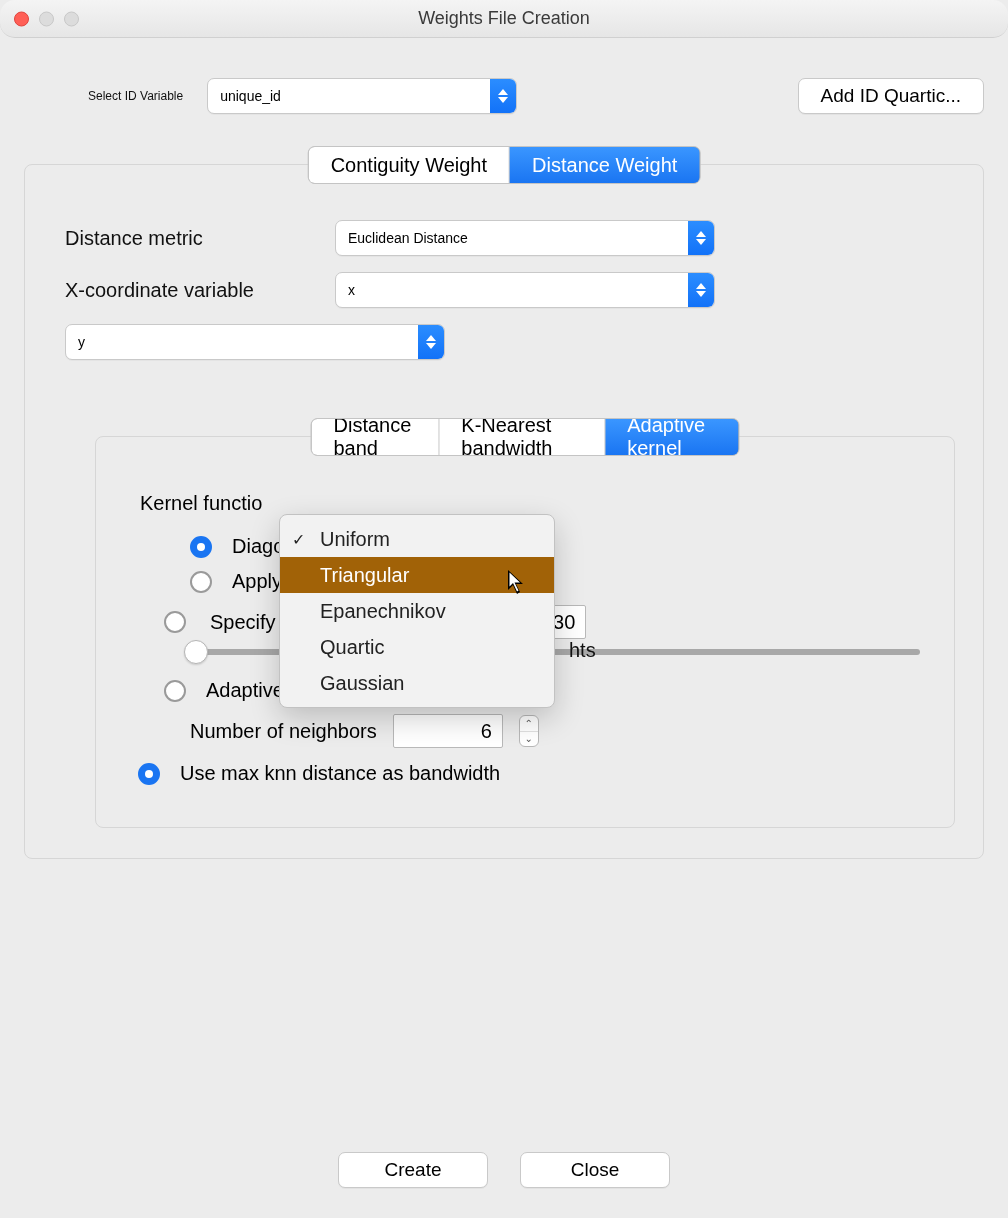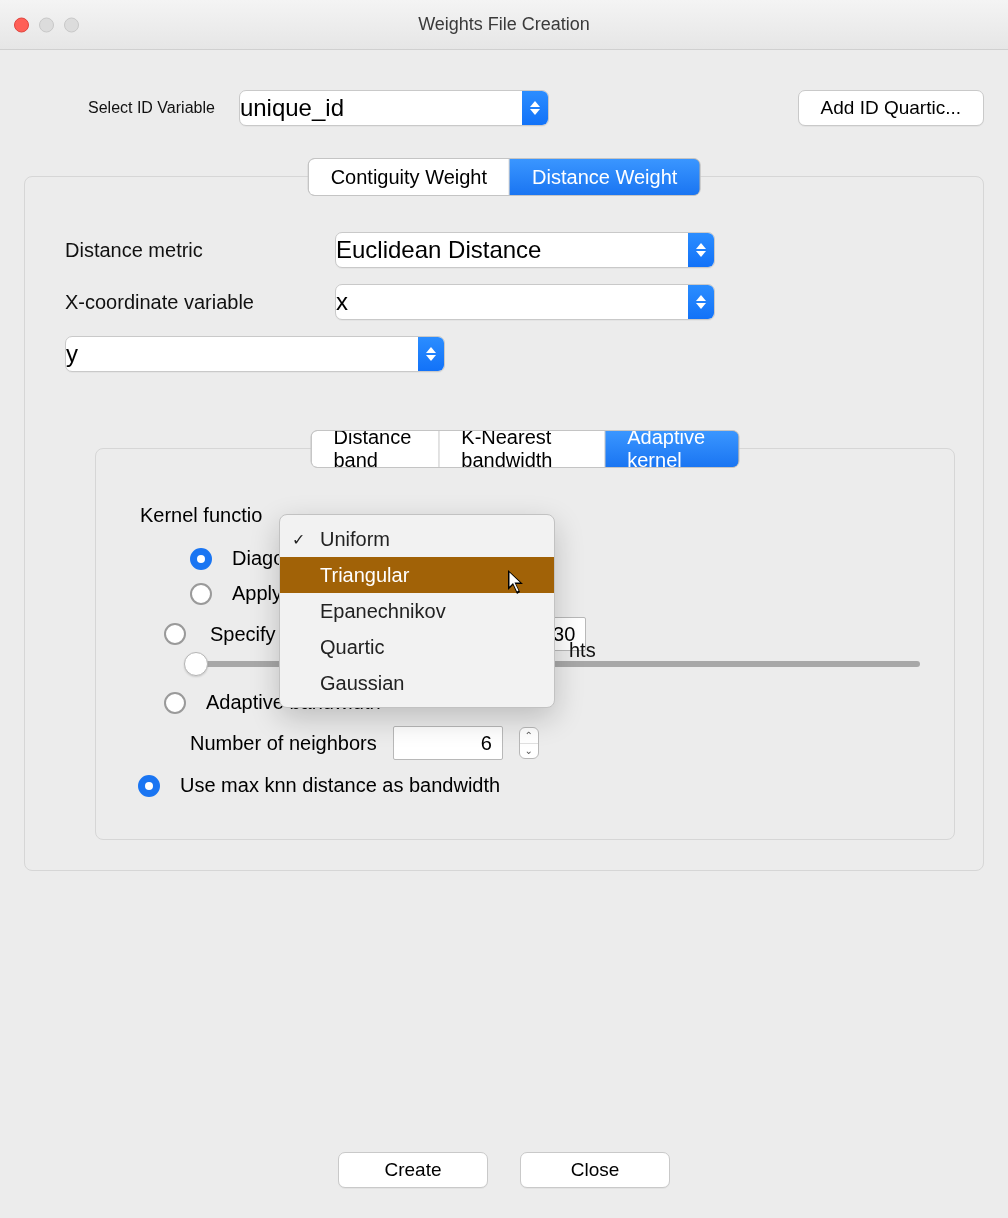--- a/index.html
+++ b/index.html
@@ -10,26 +10,27 @@
   body {
     font-family: -apple-system, "Helvetica Neue", Helvetica, Arial, sans-serif;
     font-size: 18px;
     background: #ececec;
     width: 1008px;
     height: 1218px;
     overflow: hidden;
     color: #000;
   }
   .titlebar {
-    height: 50px;
+    height: 38px;
     background: linear-gradient(#f4f4f4, #e6e6e6);
     border-bottom: 1px solid #d0d0d0;
     display: flex;
     align-items: center;
     position: relative;
+    border-radius: 15px;
   }
   .traffic-lights {
     display: flex;
     gap: 10px;
     position: absolute;
     left: 14px;
     top: 50%;
     transform: translateY(-50%);
   }
   .traffic-light {
@@ -51,35 +52,35 @@
   }
   .id-row {
     display: flex;
     align-items: center;
     gap: 24px;
     margin-bottom: 50px;
     padding-left: 64px;
   }
   .label {
     color: #111;
-    font-size: 16px;
+    font-size: 12px;
   }
   .mac-select {
     display: flex;
     align-items: center;
     background: #fff;
     border: 1px solid #c9c9c9;
     border-radius: 7px;
     height: 36px;
     position: relative;
     box-shadow: inset 0 1px 0 rgba(255,255,255,.6), 0 1px 0 rgba(0,0,0,.03);
   }
   .mac-select .val {
-    padding: 0 0;
-    font-size: 24px;
+    padding: 0 12px;
+    font-size: 14px;
     flex: 1;
   }
   .mac-select .stepper {
     width: 26px;
     height: 100%;
     background: linear-gradient(#2b8dff, #1272f8);
     border-top-right-radius: 6px;
     border-bottom-right-radius: 6px;
     display: flex;
     flex-direction: column;

